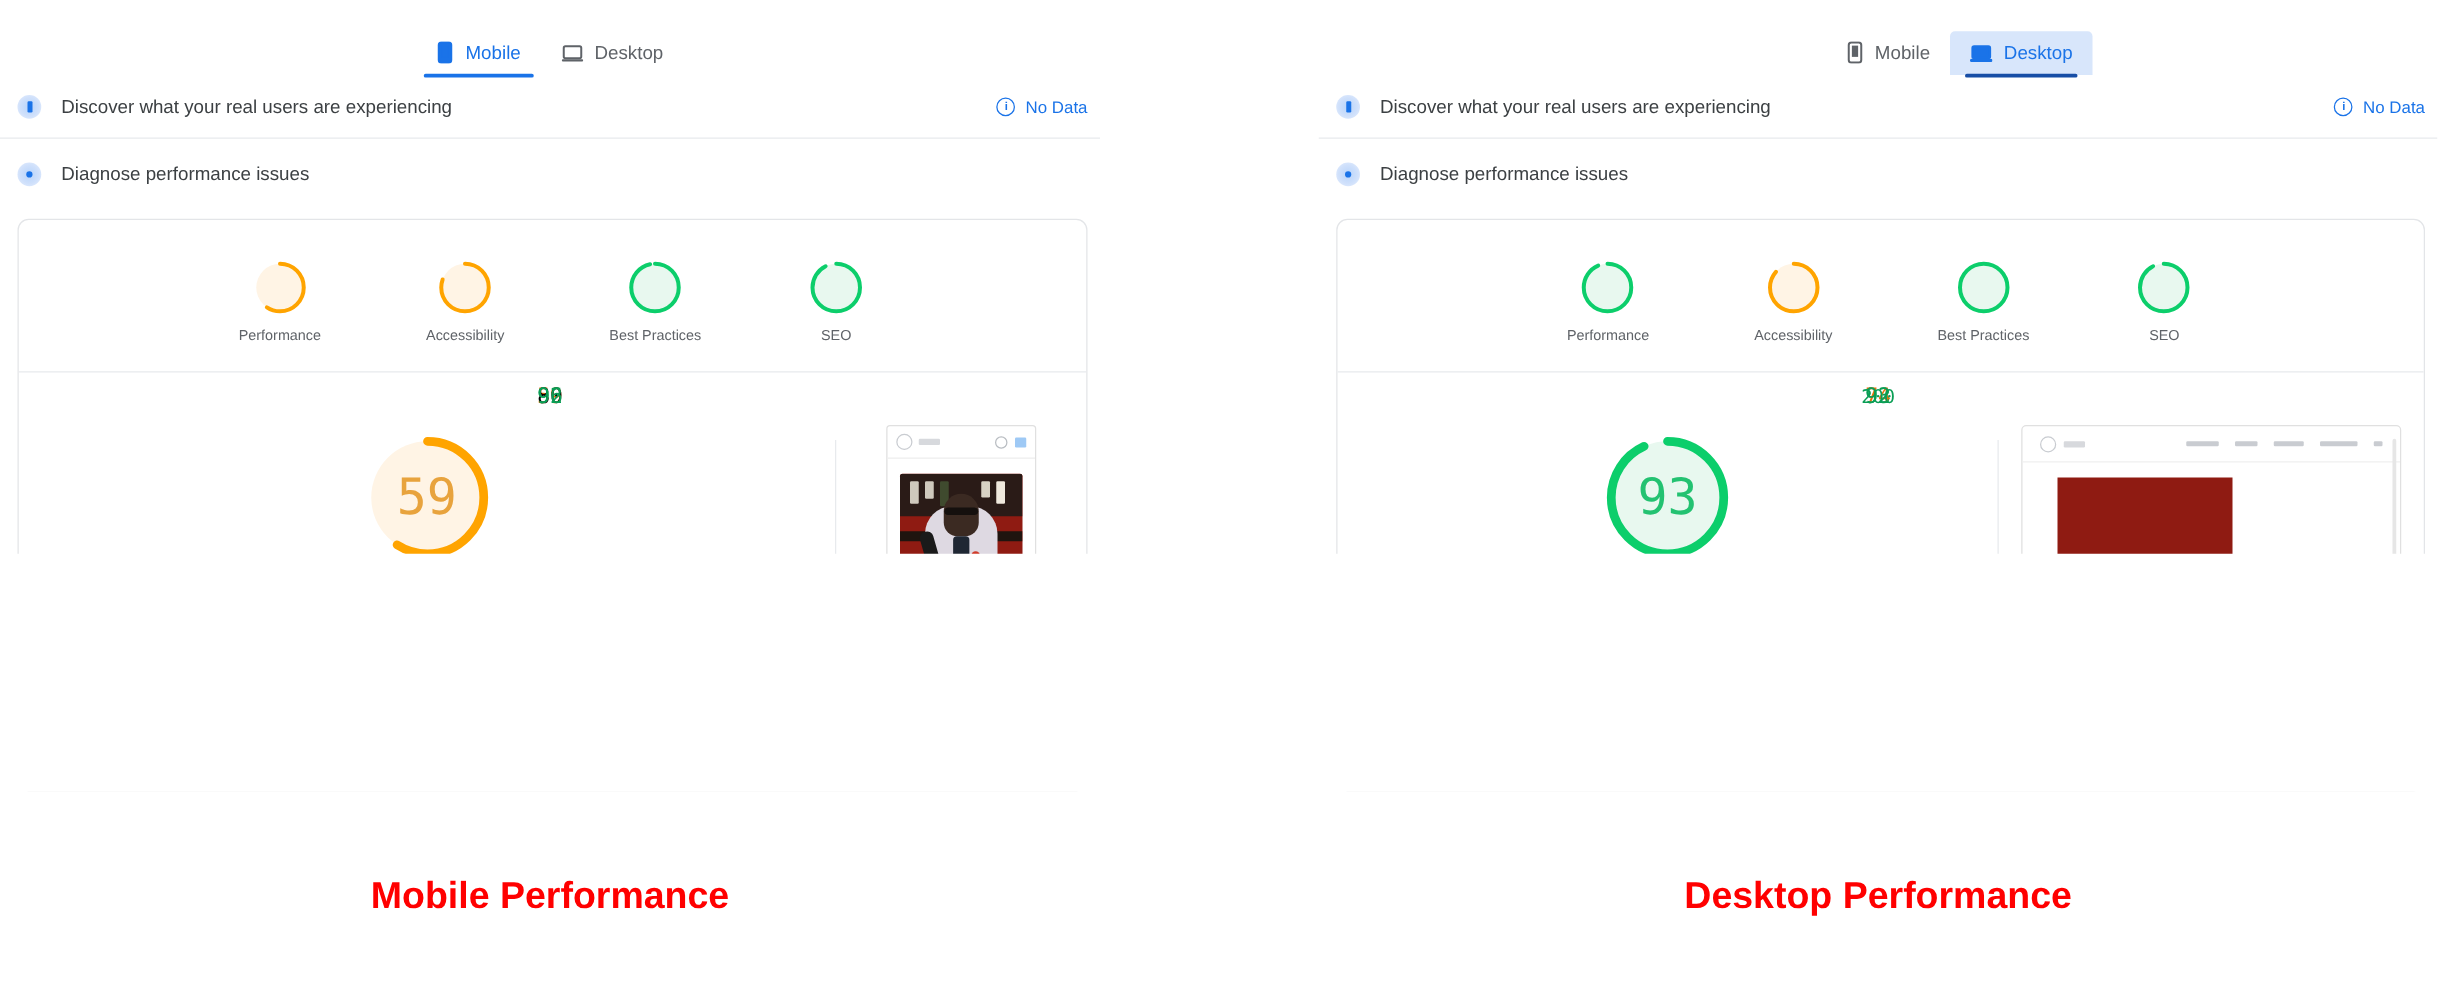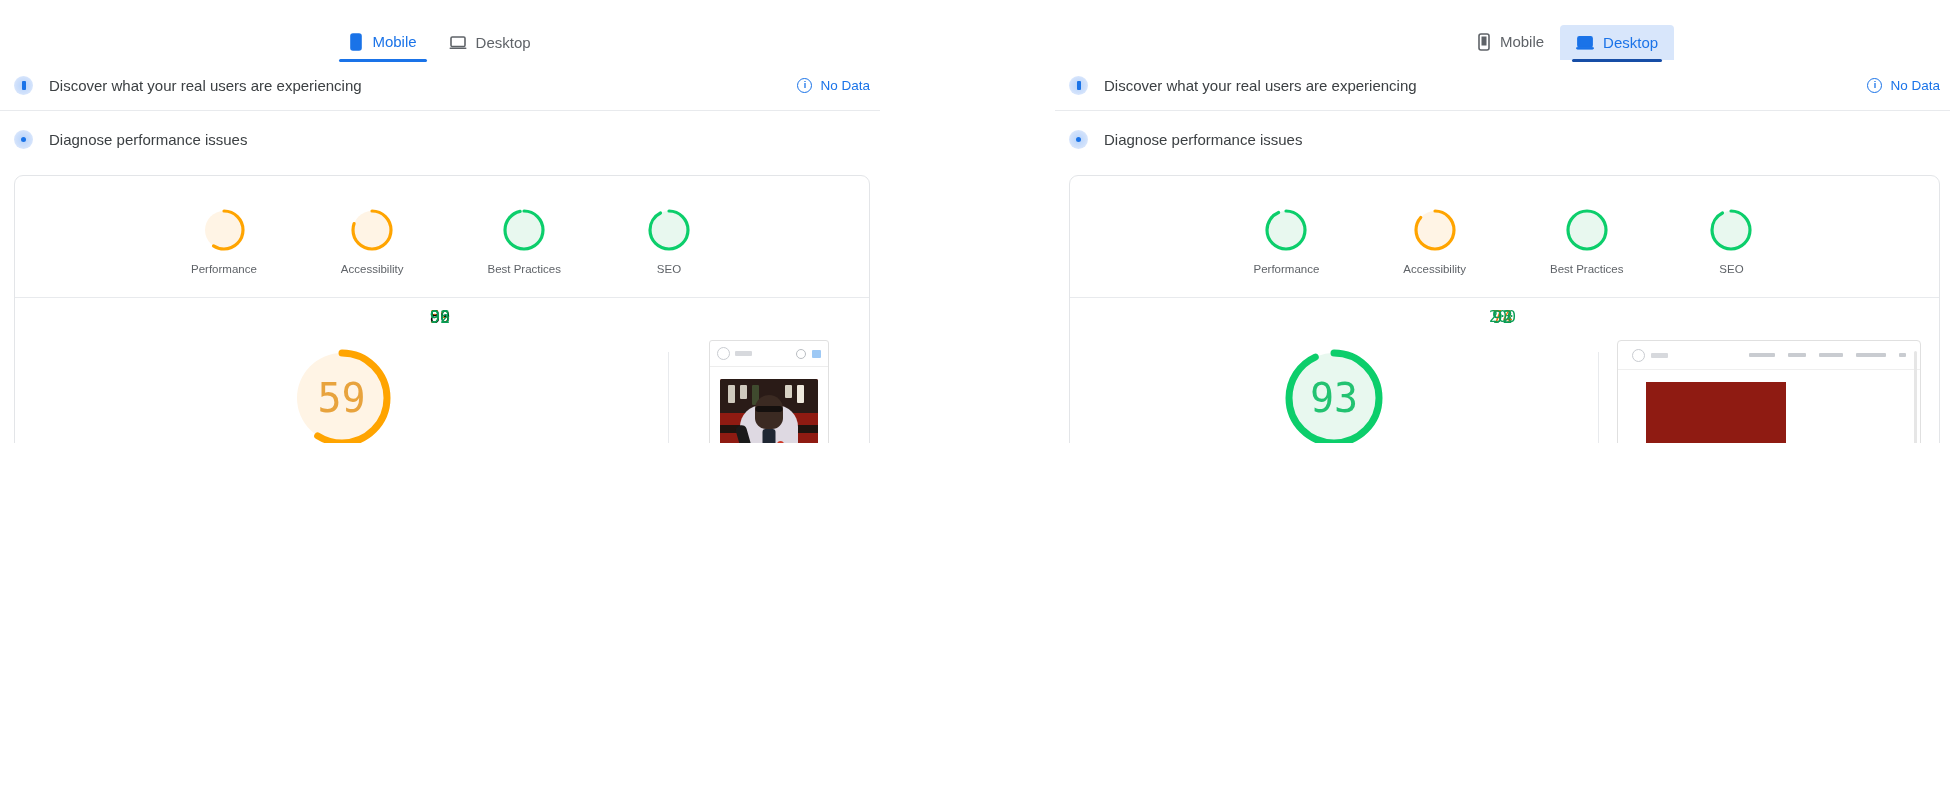--- a/index.html
+++ b/index.html
@@ -10,21 +10,21 @@
   }
   .stage{position:relative;width:1950px;height:798px;}
 
   .panel{position:absolute;top:0;}
   .panel.left{left:0;width:880px;}
   .panel.right{left:1055px;width:895px;}
 
   
   .tabs{display:flex;align-items:flex-end;justify-content:center;height:60px;}
   .tab{
-    display:flex;gap:9px;
+    display:flex;align-items:center;gap:9px;
     padding:9px 16px 9px 16px;position:relative;
     font-size:15px;color:#5f6368;cursor:pointer;
     border-radius:4px 4px 0 0;
   }
   .tab .ico{display:flex;align-items:center;justify-content:center;}
   .tab.active{color:#1a73e8;}
   .tab.active .ico svg *{stroke:#1a73e8;fill:#1a73e8;}
   .tab.active::after{
     content:"";position:absolute;left:6px;right:6px;bottom:-2px;height:3px;
     background:#1a73e8;border-radius:2px;
@@ -317,20 +317,21 @@
             <div class="cta">
               <span>FIND OUT HOW</span>
             </div>
             <div class="ph-bottom"></div>
           </div>
         </div>
       </div>
     </div>
 
     <div class="fade"></div>
+    <div class="caption">Mobile Performance</div>
   </div>
 
   <div class="panel right">
 
     <div class="tabs" style="justify-content:center;padding-left:130px;">
       <div class="tab">
         <span class="ico">
           <svg width="14" height="18" viewBox="0 0 14 18">
               <rect x="2" y="1" width="10" height="16" rx="2" fill="none" stroke="#5f6368" stroke-width="1.6"></rect>
               <rect x="4.5" y="3.5" width="5" height="9" fill="#5f6368"></rect>
@@ -471,15 +472,16 @@
               <div class="txtline" style="width:150px;margin:0"></div>
             </div>
             <div class="lp-cta"></div>
             <div class="scroll"></div>
           </div>
         </div>
       </div>
     </div>
 
     <div class="fade"></div>
+    <div class="caption">Desktop Performance</div>
   </div>
 
 </div>
 
 </body></html>

